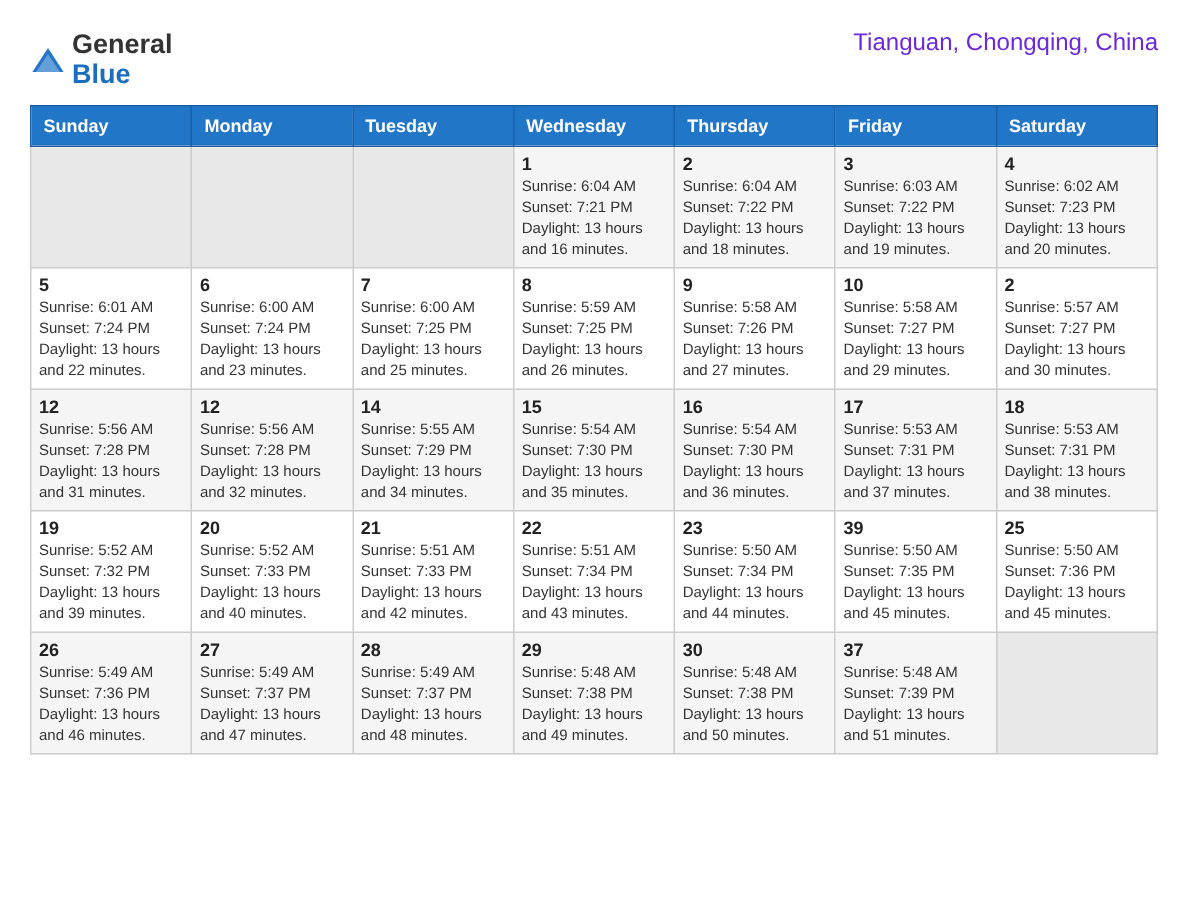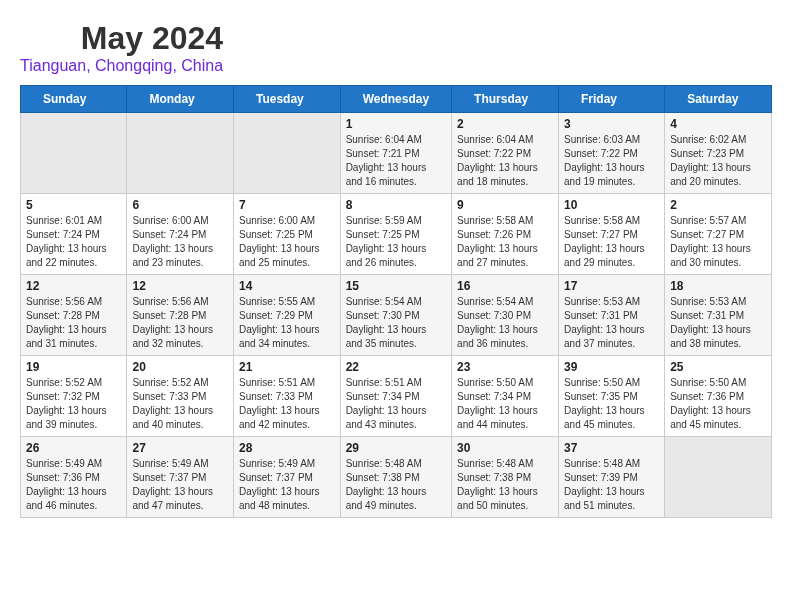--- a/index.html
+++ b/index.html
@@ -45,21 +45,21 @@
       color: #6d28d9;
     }
     table {
       width: 100%;
       border-collapse: collapse;
       font-size: 11px;
     }
     thead tr th {
       background-color: #2176c8;
       color: #fff;
-      padding: 6px 22px;
+      padding: 6px 8px;
       text-align: left;
       font-size: 12px;
       font-weight: bold;
       border: 1px solid #1a5ea8;
     }
     tbody tr td {
       border: 1px solid #ccc;
       padding: 4px 5px;
       vertical-align: top;
       width: calc(100% / 7);
@@ -84,22 +84,31 @@
       line-height: 1.4;
     }
     .empty-cell {
       background: #e8e8e8 !important;
     }
   </style>
 </head>
 <body>
 
 <div class="header">
+  <div class="logo">
+    <svg class="logo-icon" viewBox="0 0 30 30">
+      <polygon points="15,5 28,25 2,25" fill="#2176c8"></polygon>
+      <polygon points="15,10 25,25 5,25" fill="#fff" opacity="0.3"></polygon>
+    </svg>
+    <div class="logo-text">
+      <span class="logo-general">General</span><br>
+      <span class="logo-blue">Blue</span>
+    </div>
+  </div>
   <div class="title-block">
-    <div class="main-title">May 2024</div>
     <div class="subtitle">Tianguan, Chongqing, China</div>
   </div>
 </div>
 
 <table>
   <thead>
     <tr>
     <th>Sunday</th>
         <th>Monday</th>
         <th>Tuesday</th>

